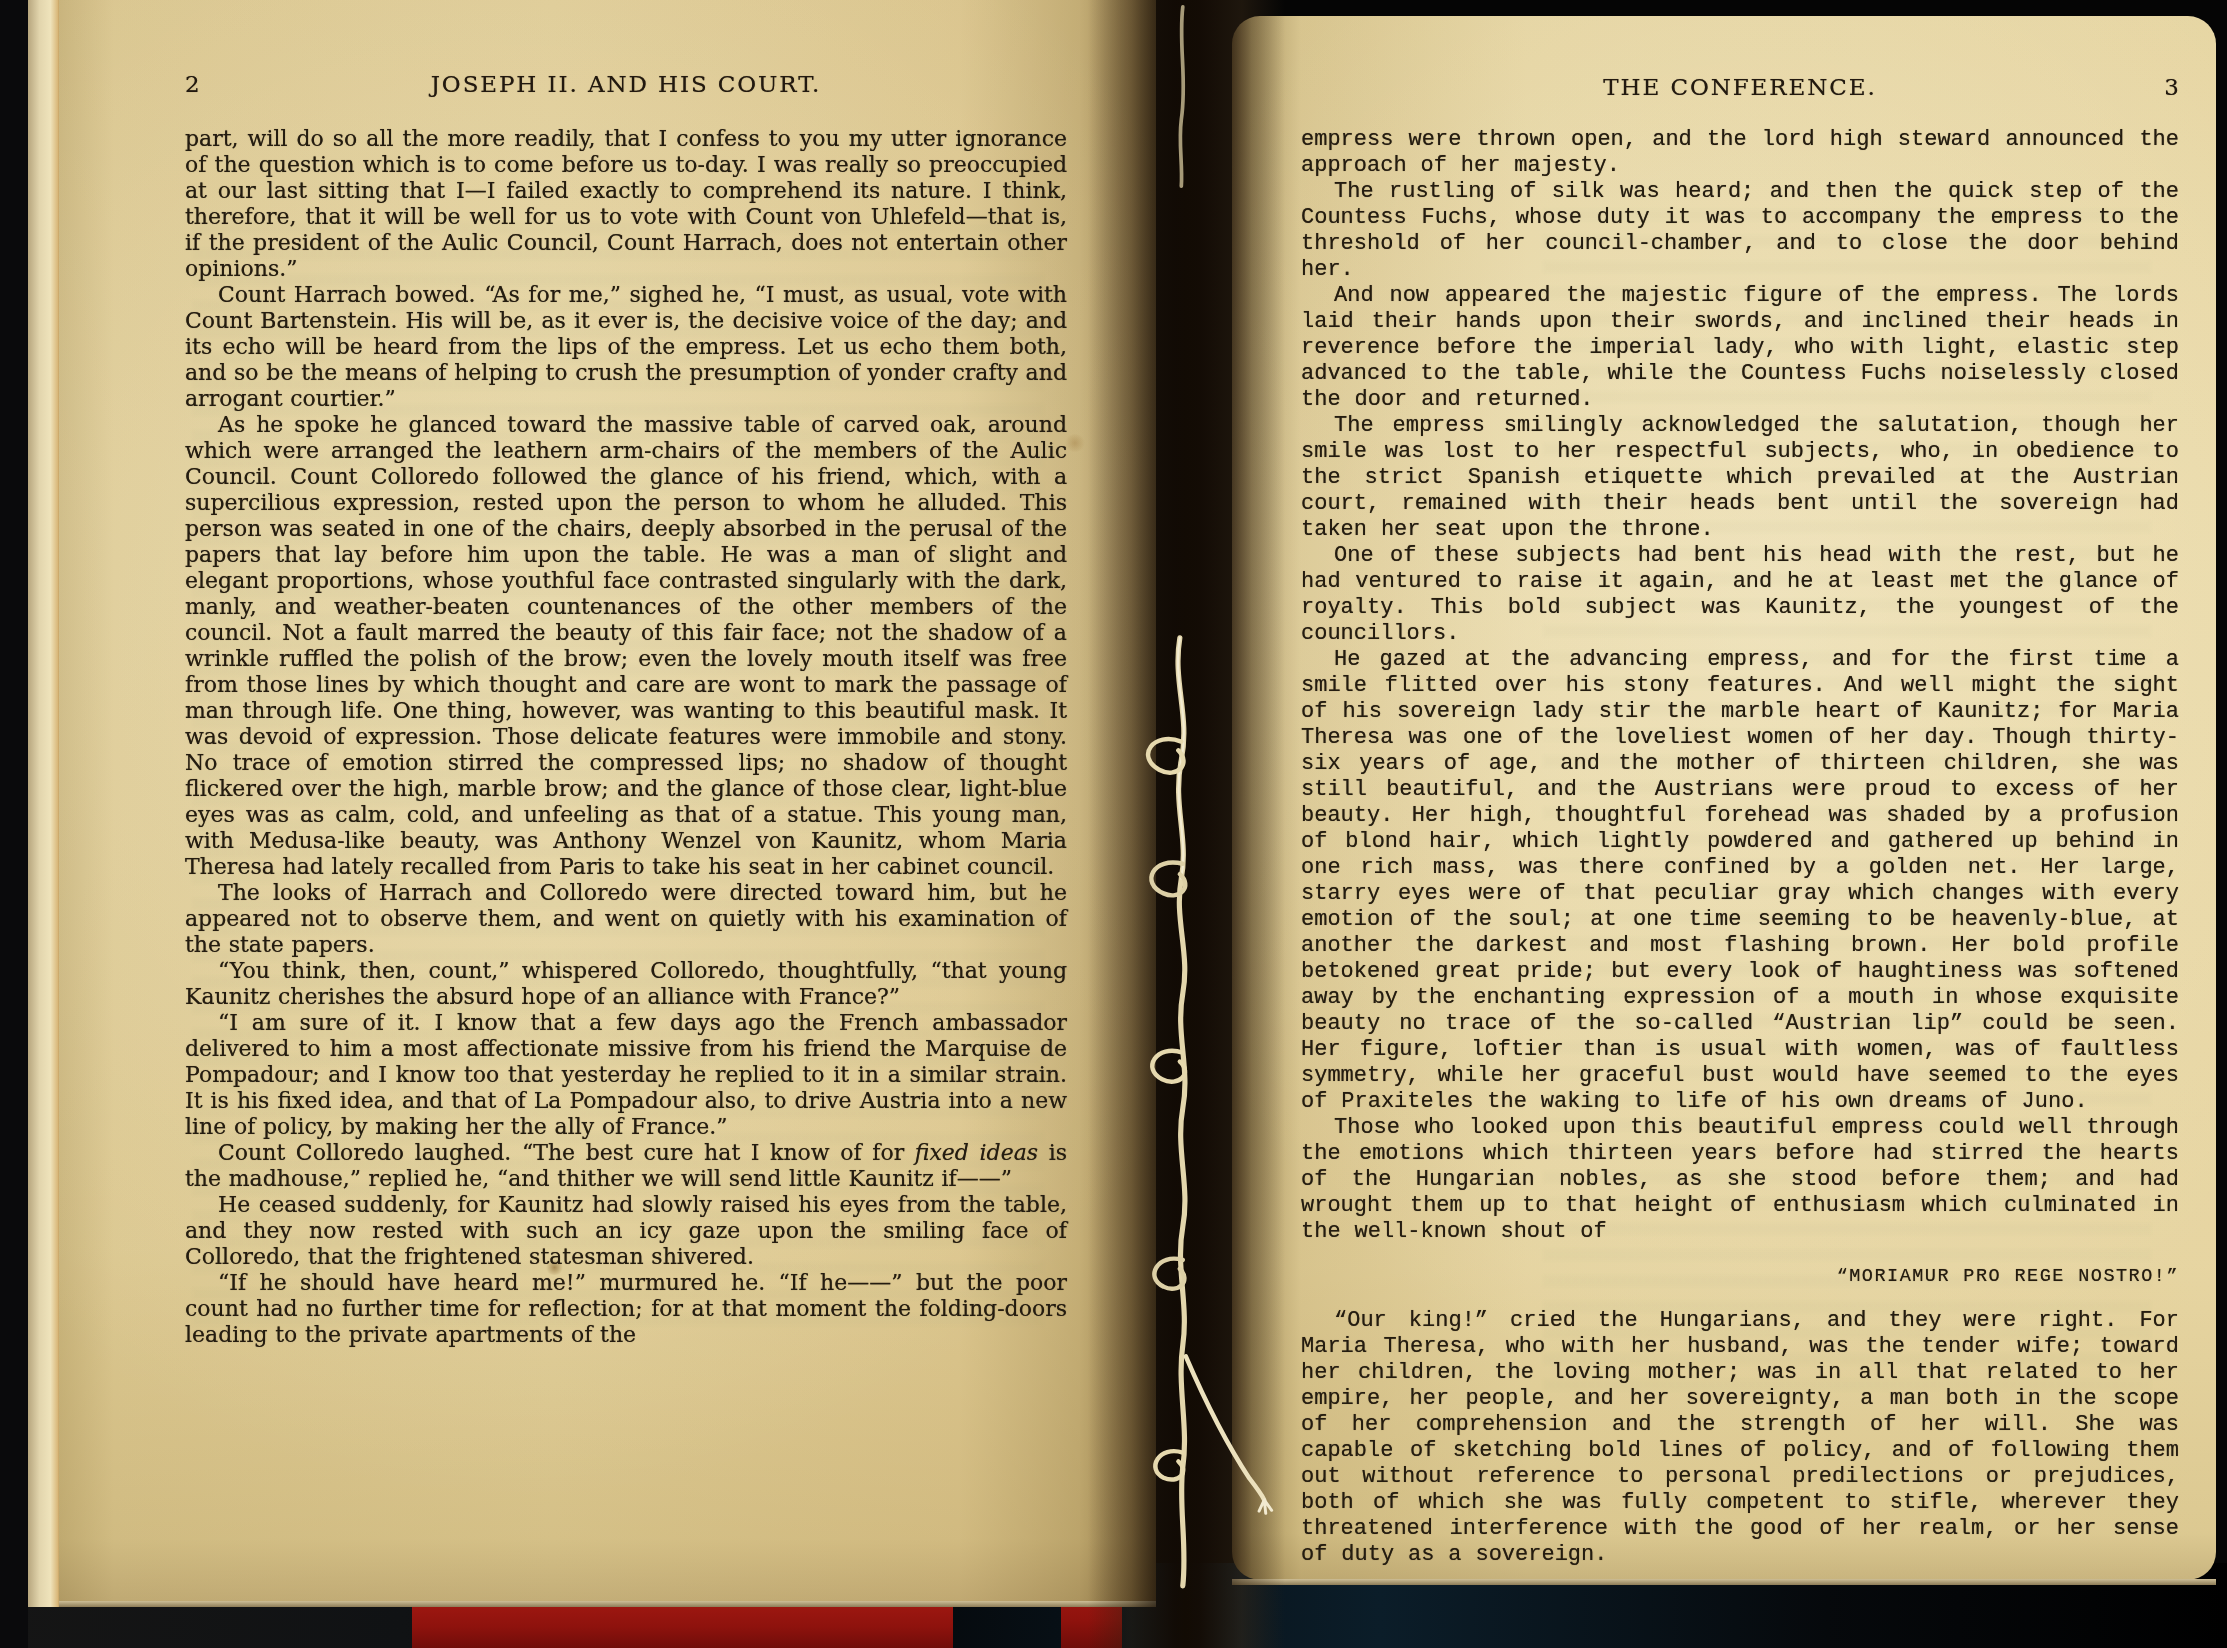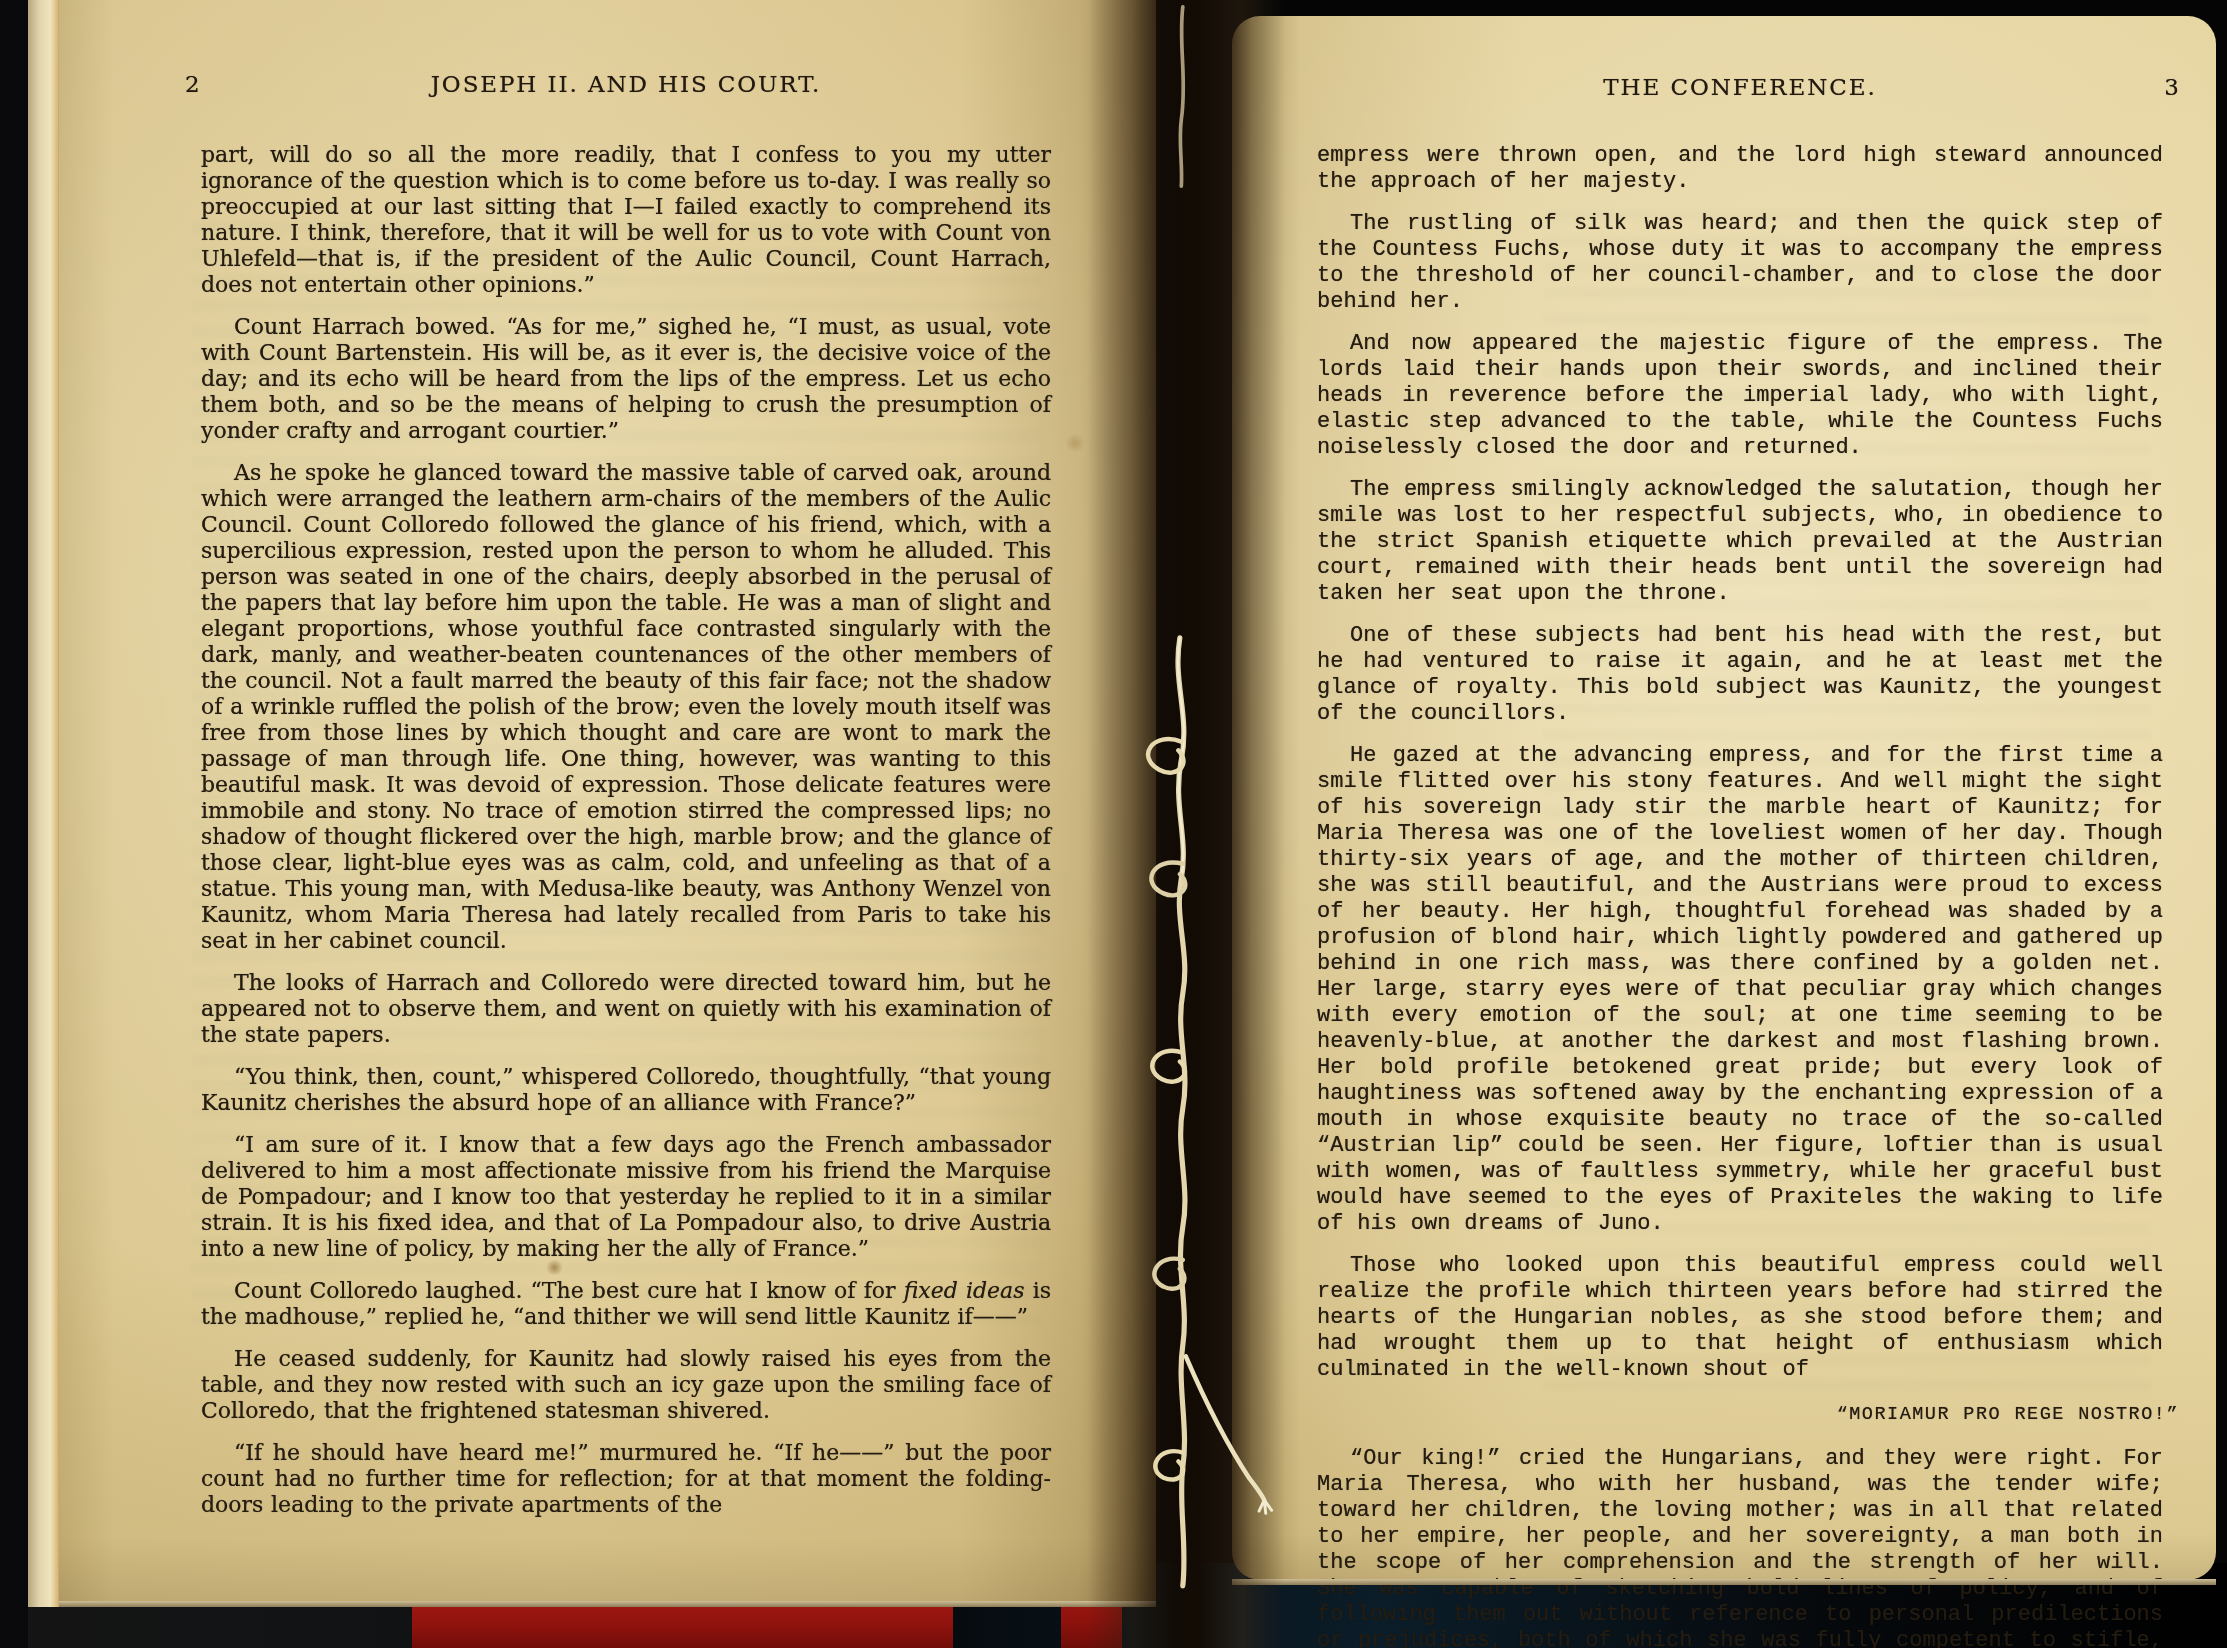--- a/index.html
+++ b/index.html
@@ -60,21 +60,21 @@
   
   .header{position:absolute;height:30px;}
   .runhead{display:block;text-align:center;font-size:23px;letter-spacing:1.9px;
     color:#22190f;text-shadow:0 0 0.7px rgba(34,25,15,.65);}
   .pagenum{position:absolute;top:0;font-size:23px;color:#22190f;
     text-shadow:0 0 0.7px rgba(34,25,15,.65);}
   .pagenum.left{left:0;}
   .pagenum.right{right:0;}
 
   .body-col{position:absolute;color:#241c10;text-shadow:0 0 0.7px rgba(34,26,14,.7);}
-  .para{margin:16px;font-size:22px;line-height:26px;text-align:justify;text-indent:33px;
+  .para{margin:0;font-size:22px;line-height:26px;text-align:justify;text-indent:33px;
     word-spacing:0.7px;}
   .para.first{text-indent:0;}
   .para em{font-style:italic;}
   .para.shout{text-align:right;text-indent:0;font-size:18.5px;letter-spacing:1.5px;
     margin:19px 0 18px 0;}
 
   .hdr-left{left:126px;top:71px;width:882px;}
   .col-left{left:126px;top:126px;width:882px;}
   .hdr-right{left:69px;top:58px;width:878px;}
   .col-right{left:69px;top:111px;width:878px;font-family:Liberation Mono, monospace;}
@@ -116,21 +116,21 @@
     <span class="runhead">THE CONFERENCE.</span>
     <span class="pagenum right">3</span>
   </div>
   <div class="body-col col-right">
       <p class="para first">empress were thrown open, and the lord high steward announced the approach of her majesty.</p>
       <p class="para">The rustling of silk was heard; and then the quick step of the Countess Fuchs, whose duty it was to accompany the empress to the threshold of her council-chamber, and to close the door behind her.</p>
       <p class="para">And now appeared the majestic figure of the empress.  The lords laid their hands upon their swords, and inclined their heads in reverence before the imperial lady, who with light, elastic step advanced to the table, while the Countess Fuchs noiselessly closed the door and returned.</p>
       <p class="para">The empress smilingly acknowledged the salutation, though her smile was lost to her respectful subjects, who, in obedience to the strict Spanish etiquette which prevailed at the Austrian court, remained with their heads bent until the sovereign had taken her seat upon the throne.</p>
       <p class="para">One of these subjects had bent his head with the rest, but he had ventured to raise it again, and he at least met the glance of royalty.  This bold subject was Kaunitz, the youngest of the councillors.</p>
       <p class="para">He gazed at the advancing empress, and for the first time a smile flitted over his stony features.  And well might the sight of his sovereign lady stir the marble heart of Kaunitz; for Maria Theresa was one of the loveliest women of her day.  Though thirty-six years of age, and the mother of thirteen children, she was still beautiful, and the Austrians were proud to excess of her beauty.  Her high, thoughtful forehead was shaded by a profusion of blond hair, which lightly powdered and gathered up behind in one rich mass, was there confined by a golden net.  Her large, starry eyes were of that peculiar gray which changes with every emotion of the soul; at one time seeming to be heavenly-blue, at another the darkest and most flashing brown.  Her bold profile betokened great pride; but every look of haughtiness was softened away by the enchanting expression of a mouth in whose exquisite beauty no trace of the so-called “Austrian lip” could be seen.  Her figure, loftier than is usual with women, was of faultless symmetry, while her graceful bust would have seemed to the eyes of Praxiteles the waking to life of his own dreams of Juno.</p>
-      <p class="para">Those who looked upon this beautiful empress could well realize the profile which thirteen years before had stirred the hearts of the Hungarian nobles, as she stood before them; and had wrought them up to that height of enthusiasm which culminated in the well-known shout of</p>
+      <p class="para">Those who looked upon this beautiful empress could well through the emotions which thirteen years before had stirred the hearts of the Hungarian nobles, as she stood before them; and had wrought them up to that height of enthusiasm which culminated in the well-known shout of</p>
       <p class="para shout">“MORIAMUR PRO REGE NOSTRO!”</p>
       <p class="para">“Our king!” cried the Hungarians, and they were right.  For Maria Theresa, who with her husband, was the tender wife; toward her children, the loving mother; was in all that related to her empire, her people, and her sovereignty, a man both in the scope of her comprehension and the strength of her will.  She was capable of sketching bold lines of policy, and of following them out without reference to personal predilections or prejudices, both of which she was fully competent to stifle, wherever they threatened interference with the good of her realm, or her sense of duty as a sovereign.</p>
     </div>
 </div>
 
 <div class="spine">
   <svg width="197" height="1649" viewBox="0 0 266 2224">
 
     <path d="M128,8 C122,60 134,105 126,160 C122,192 128,220 126,250" fill="none" stroke="rgba(230,215,170,0.7)" stroke-width="5" stroke-linecap="round"></path>
 

